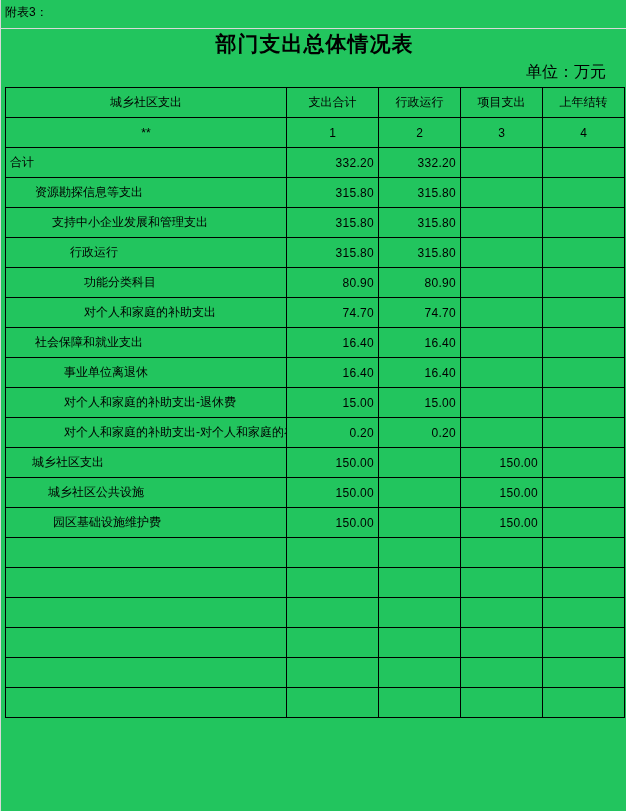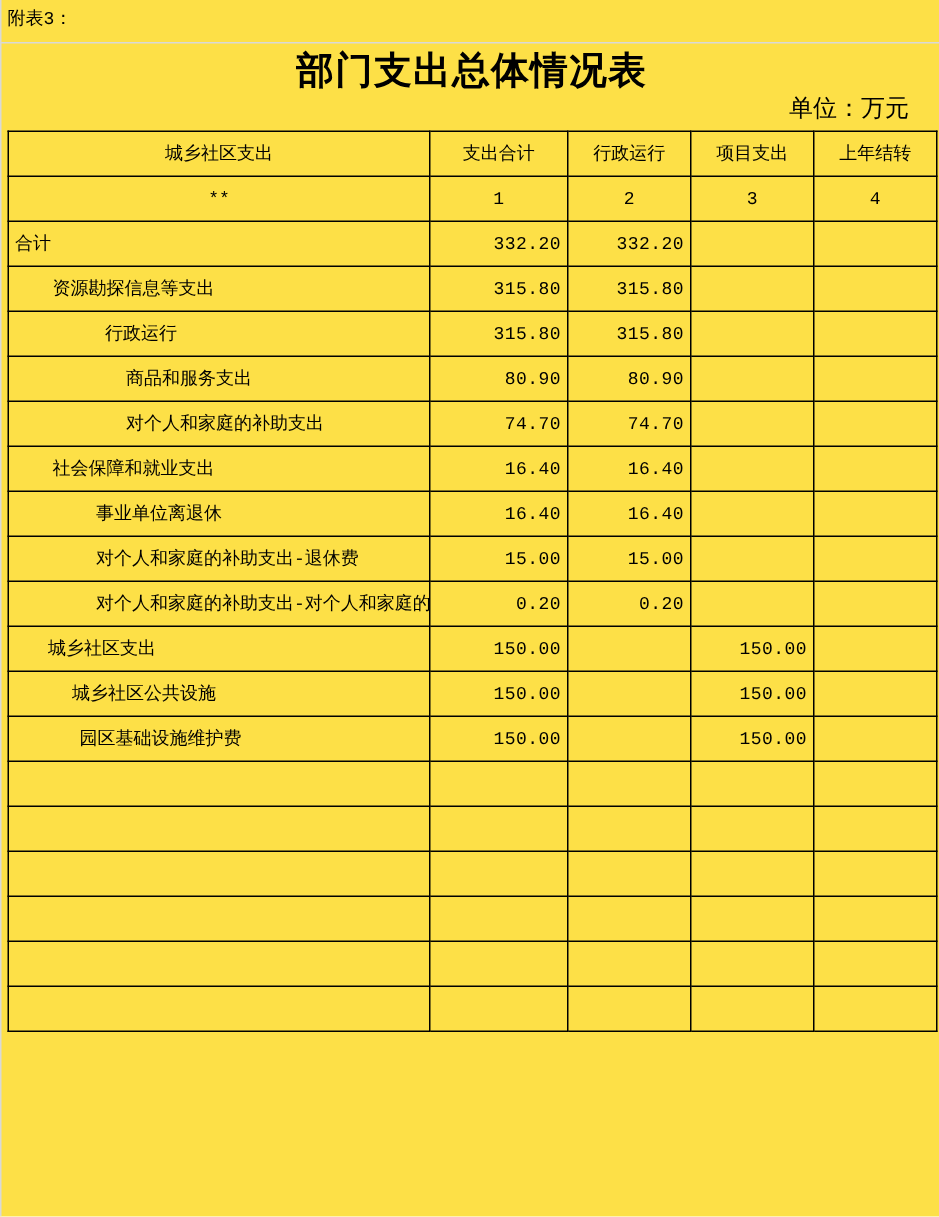--- a/index.html
+++ b/index.html
@@ -1,26 +1,26 @@
 <!DOCTYPE html>
 <html><head>
 <meta charset="utf-8">
 <style>
   html,body { margin:0; padding:0; background:#fff; }
   .page {
-    position:relative; width:626px; height:811px; background:#fde047;
-    font-family:Liberation Mono, monospace; color:#000;
+    position:relative; width:626px; height:811px; background:#22c55e;
+    font-family:Liberation Sans, sans-serif; color:#000;
     overflow:hidden;
   }
   .gridline-v { position:absolute; left:0; top:0; width:1px; height:811px; background:#d9d9d9; }
   .gridline-h { position:absolute; left:0; top:28px; width:626px; height:1px; background:#d9d9d9; }
   .tag { position:absolute; left:5px; top:4px; font-size:12px; white-space:nowrap; }
   .title {
     position:absolute; left:5px; top:30px; width:619px; text-align:center;
-    font-size:25px; font-weight:bold; letter-spacing:1px; white-space:nowrap;
+    font-size:21px; font-weight:bold; letter-spacing:1px; white-space:nowrap;
   }
   .unit { position:absolute; top:62px; right:20px; font-size:16px; white-space:nowrap; }
   table.report {
     position:absolute; left:5px; top:87px; width:619px;
     border-collapse:collapse; table-layout:fixed;
   }
   .report th, .report td {
     border:1px solid #000; height:29px; padding:0;
     font-size:12px; font-weight:normal; overflow:hidden; vertical-align:middle;
   }
@@ -73,28 +73,35 @@
           <td class="num"></td>
         </tr>
         <tr>
           <td class="label b" style="padding-left: 29px;">资源勘探信息等支出</td>
           <td class="num b">315.80</td>
           <td class="num b">315.80</td>
           <td class="num"></td>
           <td class="num"></td>
         </tr>
         <tr>
+          <td class="label b" style="padding-left: 46px;">支持中小企业发展和管理支出</td>
+          <td class="num b">315.80</td>
+          <td class="num b">315.80</td>
+          <td class="num"></td>
+          <td class="num"></td>
+        </tr>
+        <tr>
           <td class="label" style="padding-left: 64px;">行政运行</td>
           <td class="num b">315.80</td>
           <td class="num">315.80</td>
           <td class="num"></td>
           <td class="num"></td>
         </tr>
         <tr>
-          <td class="label" style="padding-left: 78px;">商品和服务支出</td>
+          <td class="label" style="padding-left: 78px;">功能分类科目</td>
           <td class="num b">80.90</td>
           <td class="num b">80.90</td>
           <td class="num"></td>
           <td class="num"></td>
         </tr>
         <tr>
           <td class="label" style="padding-left: 78px;">对个人和家庭的补助支出</td>
           <td class="num b">74.70</td>
           <td class="num b">74.70</td>
           <td class="num"></td>

